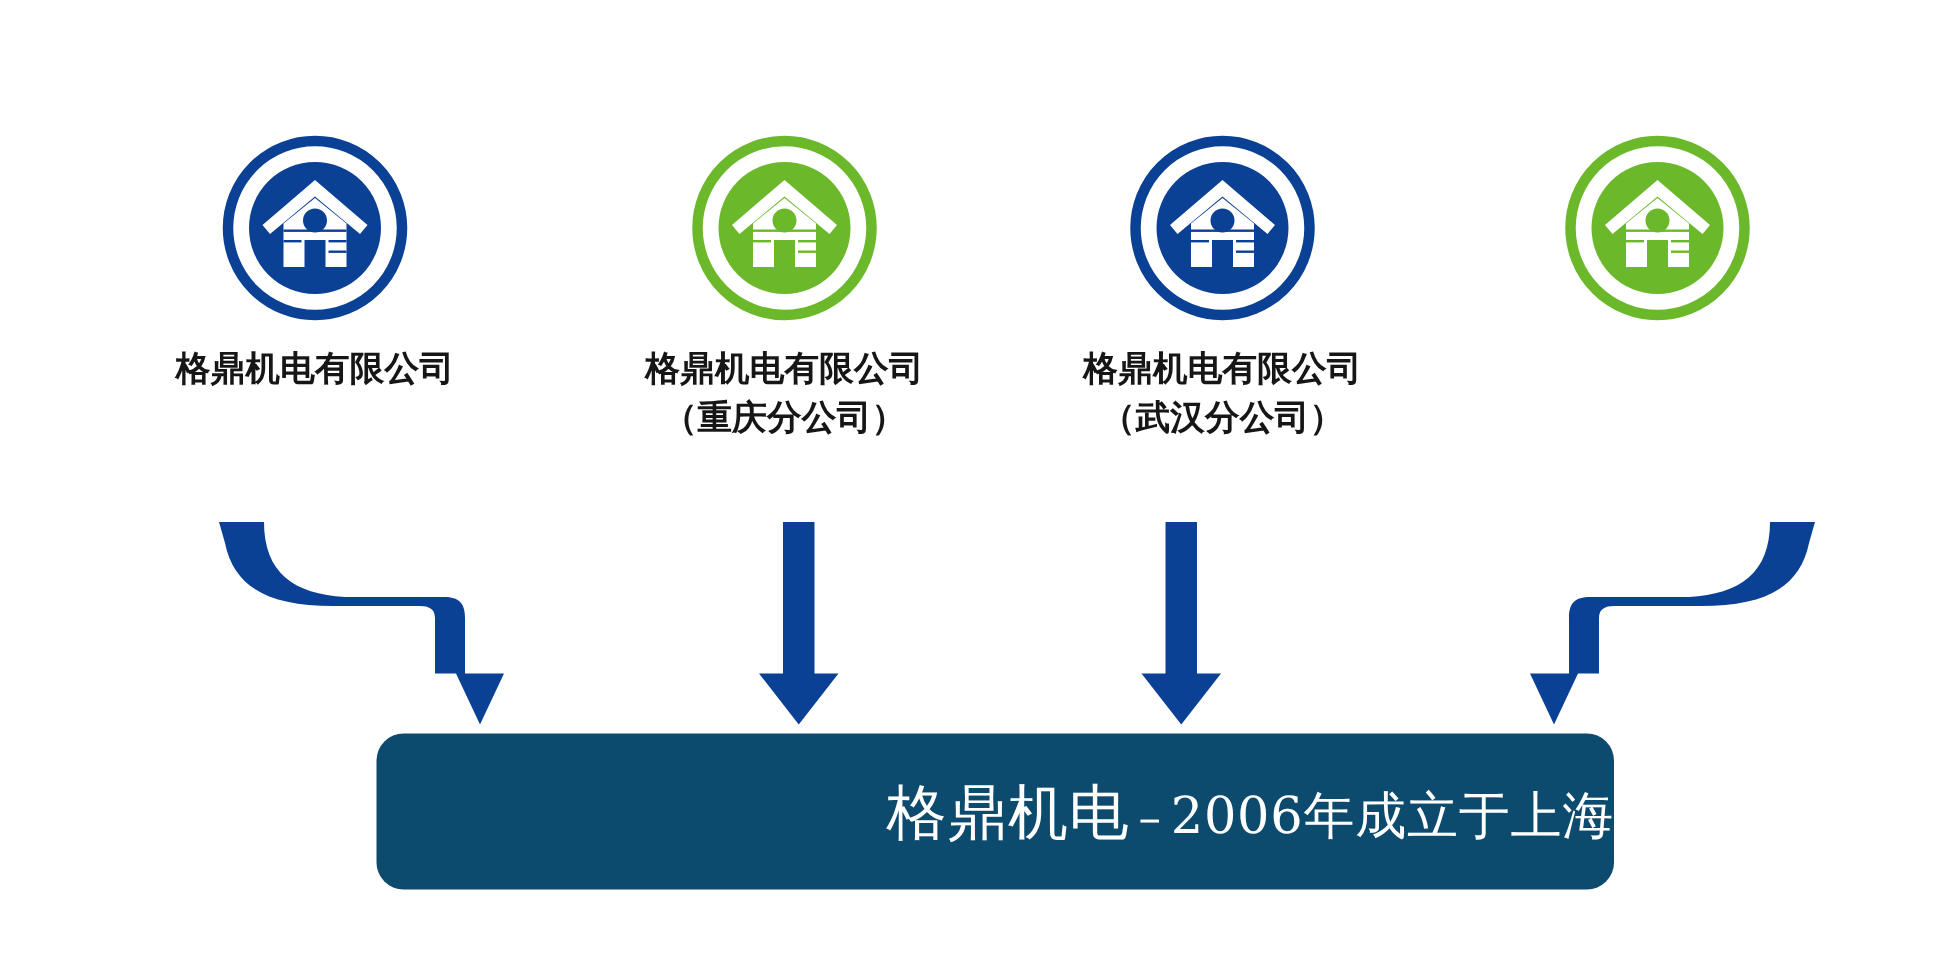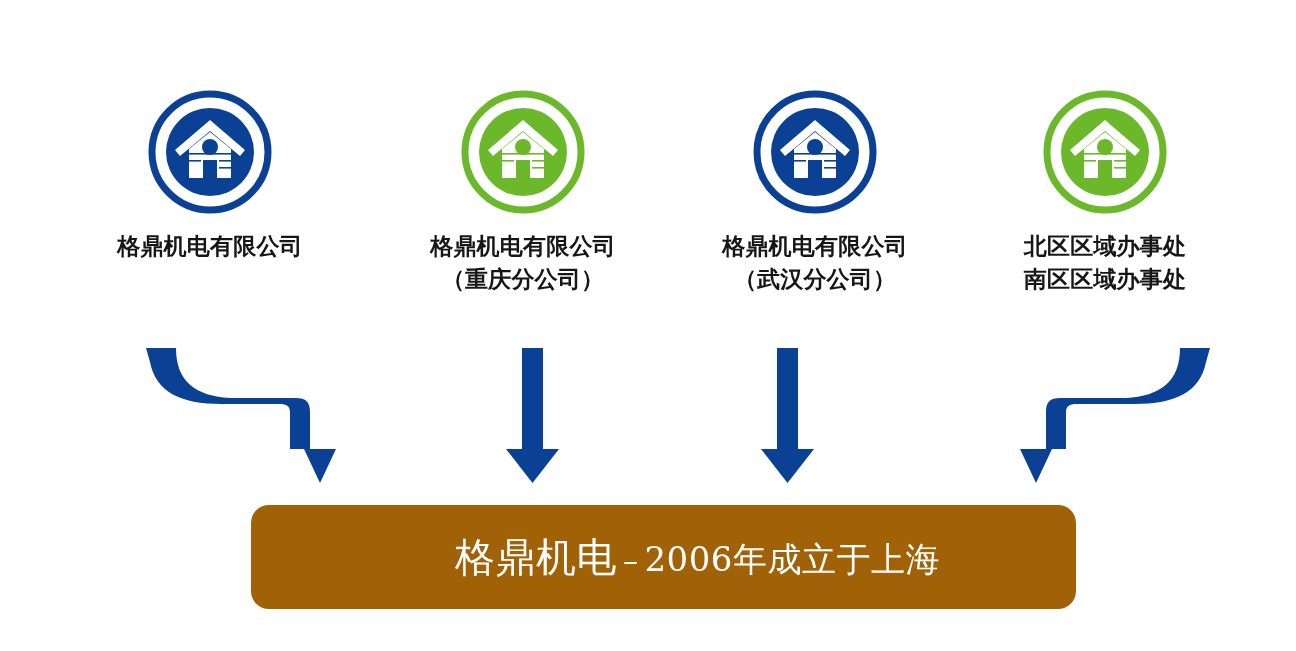--- a/index.html
+++ b/index.html
@@ -46,28 +46,28 @@
   .arrow-layer {
     position: absolute;
     left: 0; top: 0;
     width: 1296px;
     height: 651px;
     pointer-events: none;
   }
   .banner {
     position: absolute;
     left: 251px;
-    top: 505px;
+    top: 489px;
     width: 825px;
     height: 104px;
-    background: #a16207;
+    background: #0c4a6e;
     border-radius: 18px;
     display: flex;
     align-items: center;
-    justify-content: center;
+    justify-content: flex-end;
   }
   .banner-text {
     font-family: "DejaVu Serif", "Liberation Serif", serif;
     color: #ffffff;
     font-size: 34px;
     letter-spacing: 0.5px;
     white-space: pre;
     text-align: center;
   }
   .banner-text .lead {
@@ -155,22 +155,20 @@
       </g>
       <g fill="#6CB82B">
         <circle cx="62" cy="57" r="8"></circle>
         <rect x="55" y="70" width="14" height="18"></rect>
         <rect x="41" y="63" width="42" height="1.6"></rect>
         <rect x="41" y="70" width="12" height="1.6"></rect>
         <rect x="71" y="70" width="12" height="1.6"></rect>
         <rect x="71" y="77" width="12" height="1.6"></rect>
       </g>
     </svg>
-    <div class="node-label">北区区域办事处
-南区区域办事处</div>
   </div>
 
   <svg class="arrow-layer" viewBox="0 0 1296 651">
 
     <path fill="#0A4194" d="M146,348
              L176,348
              C176,382 196,396 230,398
              L296,398
              C306,398 310,402 310,412
              L310,449

